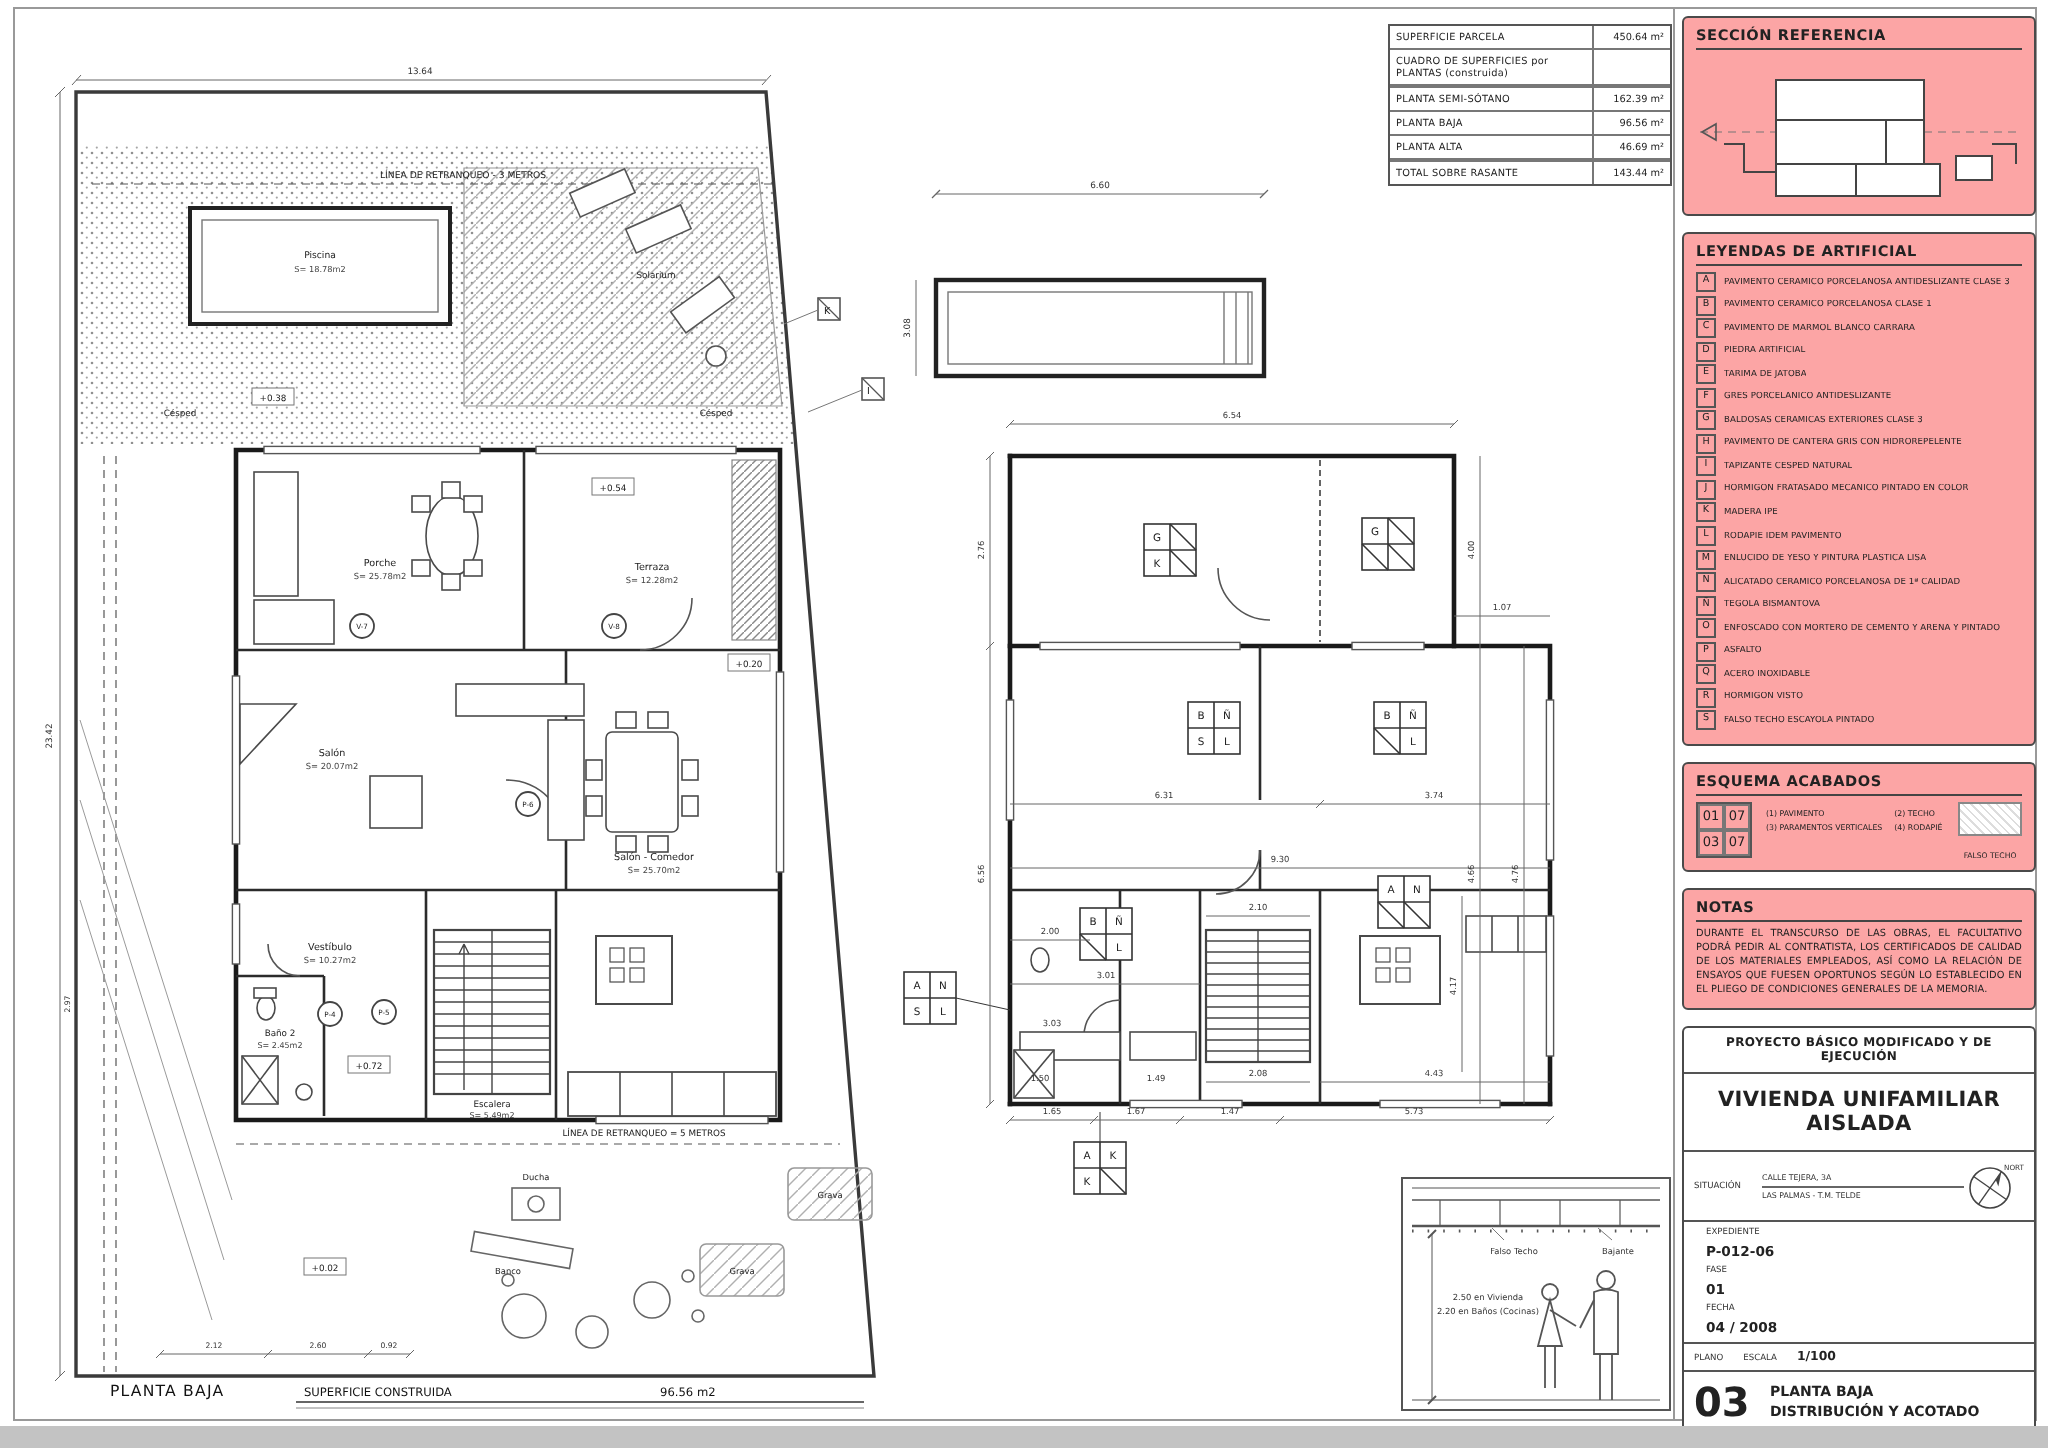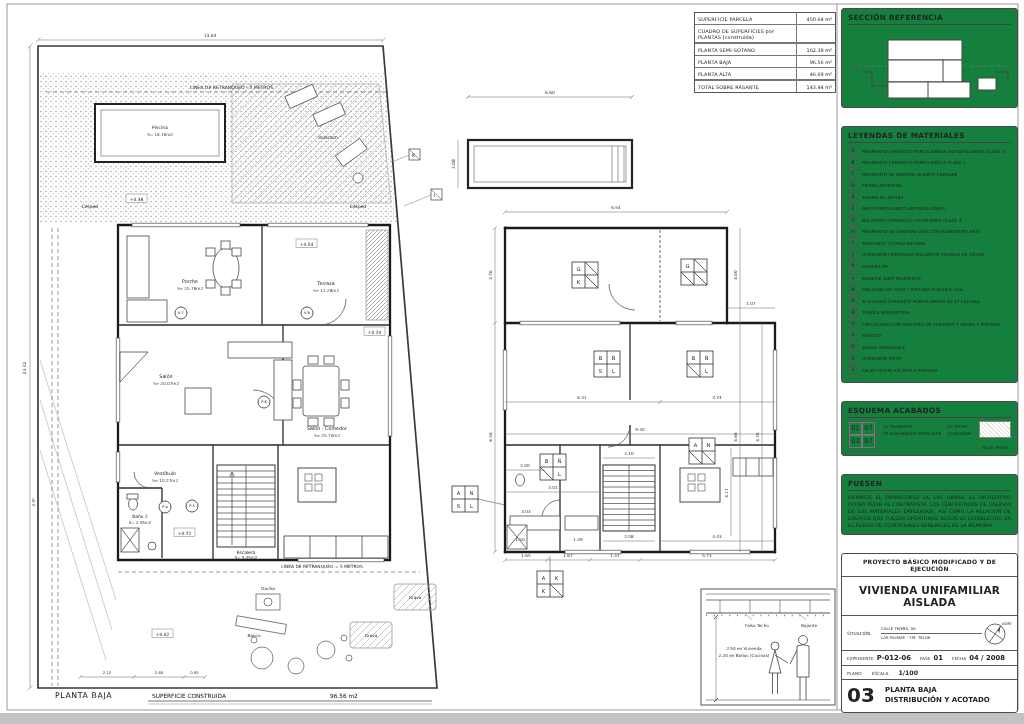--- a/index.html
+++ b/index.html
@@ -10,21 +10,21 @@
 
   
   .surface-table{position:absolute;left:694px;top:12px;width:142px;border:1px solid #555;background:#fff;box-sizing:border-box;}
   .st-row{display:flex;border-bottom:1px solid #777;align-items:stretch;}
   .st-row:last-child{border-bottom:none;}
   .st-label{flex:1;font-size:4.9px;padding:2.5px 3px;letter-spacing:.15px;}
   .st-value{width:32px;border-left:1px solid #777;font-size:4.9px;text-align:right;padding:2.5px 3px;}
 
   
   .right-col{position:absolute;left:841px;top:8px;width:177px;}
-  .panel{border:1.2px solid #4a4a4a;border-radius:3px;background:#15803d;margin-bottom:18px;padding:4px 6px 5px;box-sizing:border-box;position:relative;}
+  .panel{border:1.2px solid #4a4a4a;border-radius:3px;background:#fca5a5;margin-bottom:8px;padding:4px 6px 5px;box-sizing:border-box;position:relative;}
   .panel-title{font-size:7.3px;font-weight:bold;letter-spacing:.3px;padding-bottom:2px;border-bottom:1px solid #444;margin-bottom:3px;}
   .ley-row{display:flex;align-items:center;margin:1.55px 0;}
   .ley-key{width:8px;height:8px;border:.8px solid #555;font-size:4.8px;line-height:8px;text-align:center;margin-right:4px;flex:none;}
   .ley-text{font-size:4.3px;letter-spacing:.05px;white-space:nowrap;overflow:hidden;}
   .esq-body{display:flex;align-items:flex-start;gap:7px;}
   .esq-grid{display:grid;grid-template-columns:13px 13px;border:1px solid #555;}
   .esq-cell{width:13px;height:13px;border:.5px solid #777;font-size:6.5px;display:flex;align-items:center;justify-content:center;box-sizing:border-box;}
   .esq-leg{display:grid;grid-template-columns:1fr 1fr;gap:2px 6px;padding-top:3px;}
   .esq-item{font-size:3.9px;white-space:nowrap;}
   .esq-sw-wrap{margin-left:auto;text-align:center;}
@@ -35,21 +35,21 @@
 
   
   .tb{border:1.2px solid #4a4a4a;border-radius:3px;background:#fff;margin-bottom:18px;}
   .tb-row1{font-size:6px;font-weight:bold;text-align:center;padding:4px 2px;border-bottom:1px solid #555;letter-spacing:.2px;}
   .tb-row2{font-size:10.5px;font-weight:bold;text-align:center;padding:7px 2px;border-bottom:1px solid #555;letter-spacing:.2px;}
   .tb-row3{display:flex;padding:3px 5px;border-bottom:1px solid #555;align-items:center;}
   .tb-label{font-size:4.3px;color:#333;width:34px;flex:none;}
   .tb-sit{flex:1;}
   .tb-sit div{font-size:3.9px;border-bottom:.5px solid #666;padding:1.5px 0;color:#333;}
   .tb-sit div:last-child{border-bottom:none;}
-  .tb-row4{display:flex;align-items:baseline;padding:3px 5px;border-bottom:1px solid #555;gap:3px;}
+  .tb-row4{display:flex;align-items:baseline;padding:3px 5px;border-bottom:1px solid #555;gap:3px;flex-direction:column;}
   .tb-val{font-size:6.8px;font-weight:bold;}
   .tb-row5{display:flex;align-items:baseline;padding:3px 5px;border-bottom:1px solid #555;gap:10px;}
   .tb-row6{display:flex;align-items:center;padding:3px 5px 5px;}
   .tb-num{font-size:20px;font-weight:bold;width:38px;flex:none;}
   .tb-pt{font-size:7px;font-weight:bold;line-height:1.45;}
 
   .prom-red{width:106px;height:27px;margin:4px auto 2px;}
 </style>
 </head>
 <body>
@@ -607,21 +607,21 @@
           <rect x="40" y="54" width="82" height="16"></rect>
           <line x1="80" y1="54" x2="80" y2="70"></line>
           <rect x="130" y="50" width="18" height="12"></rect>
         </g>
         <path d="M14,44 h10 v14 h16" stroke="#444" stroke-width="1" fill="none"></path>
         <path d="M148,44 h12 v10" stroke="#444" stroke-width="1" fill="none"></path>
       </svg>
     </div>
 
     <div class="panel">
-      <div class="panel-title">LEYENDAS DE MATERIALES</div>
+      <div class="panel-title">LEYENDAS DE ARTIFICIAL</div>
       <div class="ley-row">
           <div class="ley-key">A</div>
           <div class="ley-text">PAVIMENTO CERÁMICO PORCELANOSA ANTIDESLIZANTE CLASE 3</div>
         </div>
       <div class="ley-row">
           <div class="ley-key">B</div>
           <div class="ley-text">PAVIMENTO CERÁMICO PORCELANOSA CLASE 1</div>
         </div>
       <div class="ley-row">
           <div class="ley-key">C</div>
@@ -713,21 +713,21 @@
           <div class="esq-item"><span>(4)</span> <span>RODAPIÉ</span></div>
         </div>
         <div class="esq-sw-wrap">
           <div class="esq-swatch"></div>
           <div class="esq-sw-label">FALSO TECHO</div>
         </div>
       </div>
     </div>
 
     <div class="panel">
-      <div class="panel-title">FUESEN</div>
+      <div class="panel-title">NOTAS</div>
       <div class="notas-body">DURANTE EL TRANSCURSO DE LAS OBRAS, EL FACULTATIVO PODRÁ PEDIR AL CONTRATISTA, LOS CERTIFICADOS DE CALIDAD DE LOS MATERIALES EMPLEADOS, ASÍ COMO LA RELACIÓN DE ENSAYOS QUE FUESEN OPORTUNOS SEGÚN LO ESTABLECIDO EN EL PLIEGO DE CONDICIONES GENERALES DE LA MEMORIA.</div>
     </div>
 
     <div class="tb">
       <div class="tb-row1">PROYECTO BÁSICO MODIFICADO Y DE EJECUCIÓN</div>
       <div class="tb-row2">VIVIENDA UNIFAMILIAR AISLADA</div>
       <div class="tb-row3">
         <div class="tb-label">SITUACIÓN</div>
         <div class="tb-sit">
           <div>CALLE TEJERA, 3A</div>

